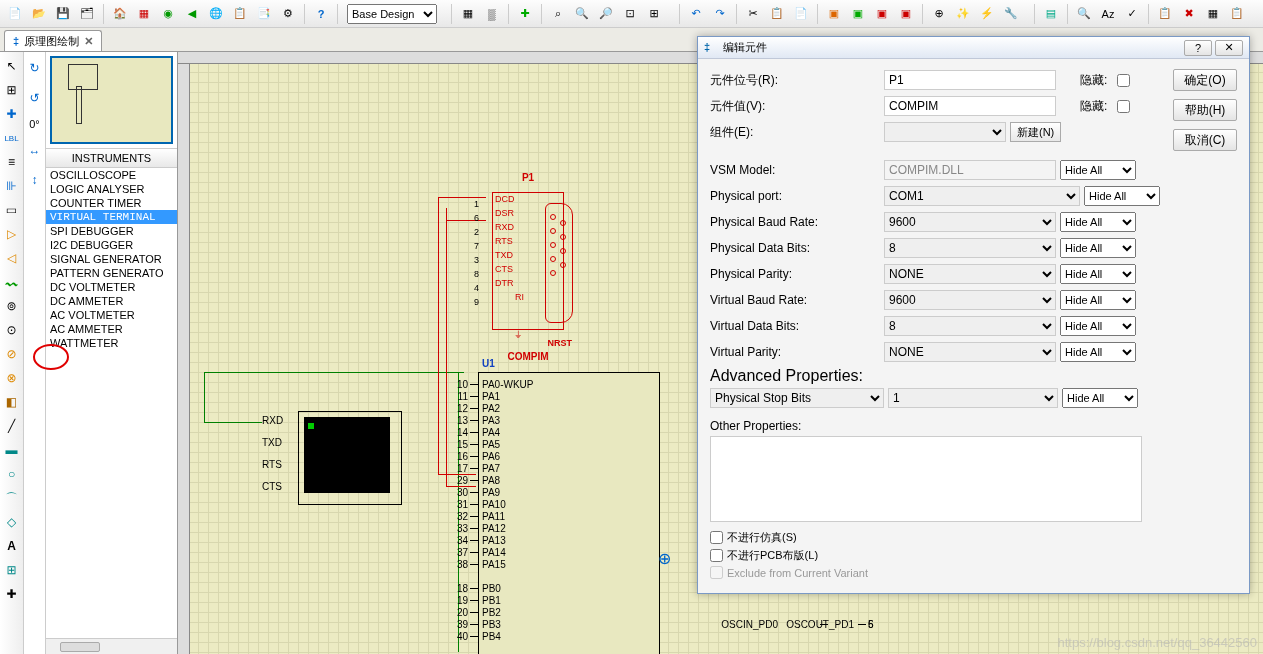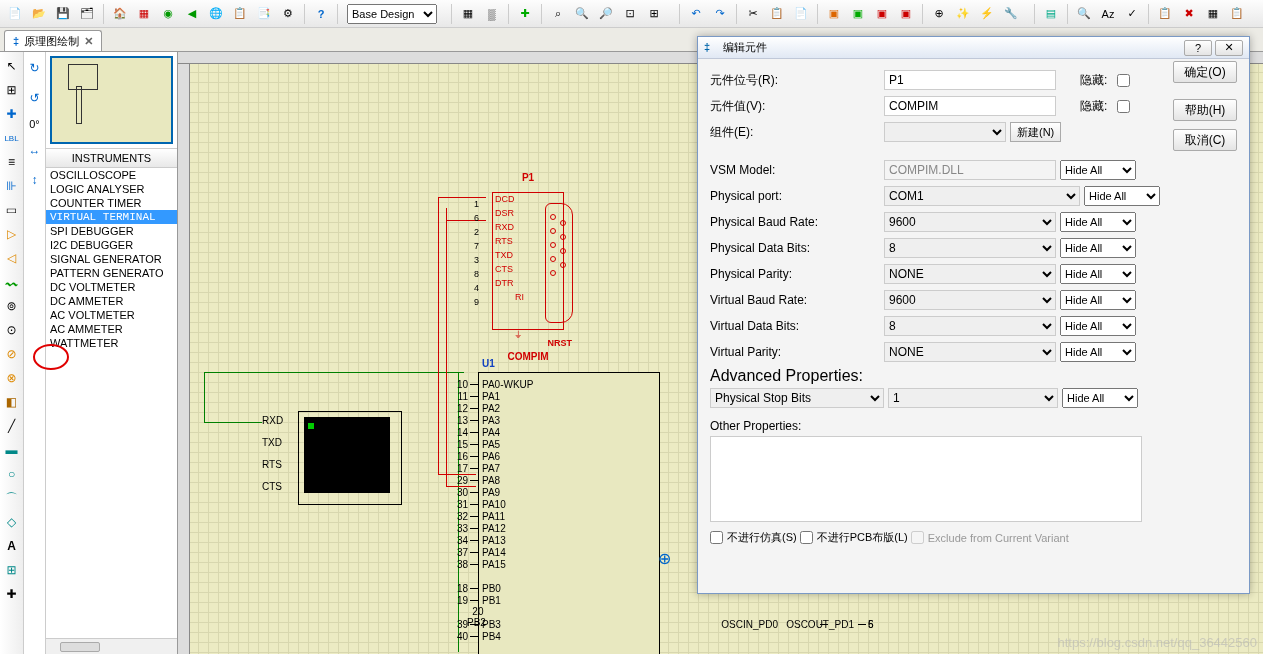--- a/index.html
+++ b/index.html
@@ -93,21 +93,21 @@
 .form-combo { height: 20px; border: 1px solid #ccc; font-size: 12px; }
 .hide-combo { width: 76px; height: 20px; margin-left: 4px; }
 .ck { width: 13px; height: 13px; }
 .hide-label { font-size: 12px; margin-left: 24px; }
 
 .btn-side { position: absolute; right: 12px; width: 64px; height: 22px; border: 1px solid #aaa; background: linear-gradient(#fff,#e4e4e4); border-radius: 2px; font-size: 12px; cursor: pointer; }
 
 .other-props-ta { width: 432px; height: 86px; border: 1px solid #ccc; resize: none; font-size: 12px; }
 
 .bottom-cks { display: flex; gap: 70px; margin-top: 6px; }
-.bottom-cks .col { display: flex; flex-direction: row; gap: 3px; }
+.bottom-cks .col { display: flex; flex-direction: column; gap: 3px; }
 .ck-row { display: flex; align-items: center; gap: 4px; font-size: 12px; }
 
 .red-circle-annot { position: absolute; left: -13px; top: 292px; width: 36px; height: 26px; border: 2px solid #e00000; border-radius: 50%; pointer-events: none; }
 .watermark { position:absolute; right: 6px; bottom: 4px; color: rgba(180,180,180,0.6); font-size: 13px; pointer-events:none;}
 </style>
 </head>
 <body>
 
 <div class="toolbar-row">
   <div class="tb-btn">📄</div>
@@ -397,21 +397,21 @@
           <div class="u1-pin-row" style="position: relative; height: 12px;">
             <span class="u1-pin-num">18</span>
             <span style="width:8px;height:1px;background:#000;display:inline-block"></span>
             <span class="u1-pin-name">PB0</span>
           </div>
           <div class="u1-pin-row" style="position: relative; height: 12px;">
             <span class="u1-pin-num">19</span>
             <span style="width:8px;height:1px;background:#000;display:inline-block"></span>
             <span class="u1-pin-name">PB1</span>
           </div>
-          <div class="u1-pin-row" style="position: relative; height: 12px; flex-direction: column;">
+          <div class="u1-pin-row" style="position: relative; height: 12px;">
             <span class="u1-pin-num">20</span>
             <span style="width:8px;height:1px;background:#000;display:inline-block"></span>
             <span class="u1-pin-name">PB2</span>
           </div>
           <div class="u1-pin-row" style="position: relative; height: 12px;">
             <span class="u1-pin-num">39</span>
             <span style="width:8px;height:1px;background:#000;display:inline-block"></span>
             <span class="u1-pin-name">PB3</span>
           </div>
           <div class="u1-pin-row" style="position: relative; height: 12px;">
@@ -464,21 +464,21 @@
 
 <div class="dialog">
   <div class="dlg-title">
     <span class="dlg-title-icon">‡</span>
     <span>编辑元件</span>
     <span class="dlg-title-spacer"></span>
     <div class="dlg-winbtn">?</div>
     <div class="dlg-winbtn">✕</div>
   </div>
   <div class="dlg-body">
-    <button class="btn-side" style="top:2px">确定(O)</button>
+    <button class="btn-side" style="top:10px">确定(O)</button>
     <button class="btn-side" style="top:40px">帮助(H)</button>
     <button class="btn-side" style="top:70px">取消(C)</button>
 
     <div class="form-row">
       <div class="form-label">元件位号(R):</div>
       <input class="form-input" style="width: 172px;" value="P1">
       <span class="hide-label">隐藏:</span>
       <input type="checkbox" class="ck" style="margin-left: 10px;">
     </div>
     <div class="form-row">

